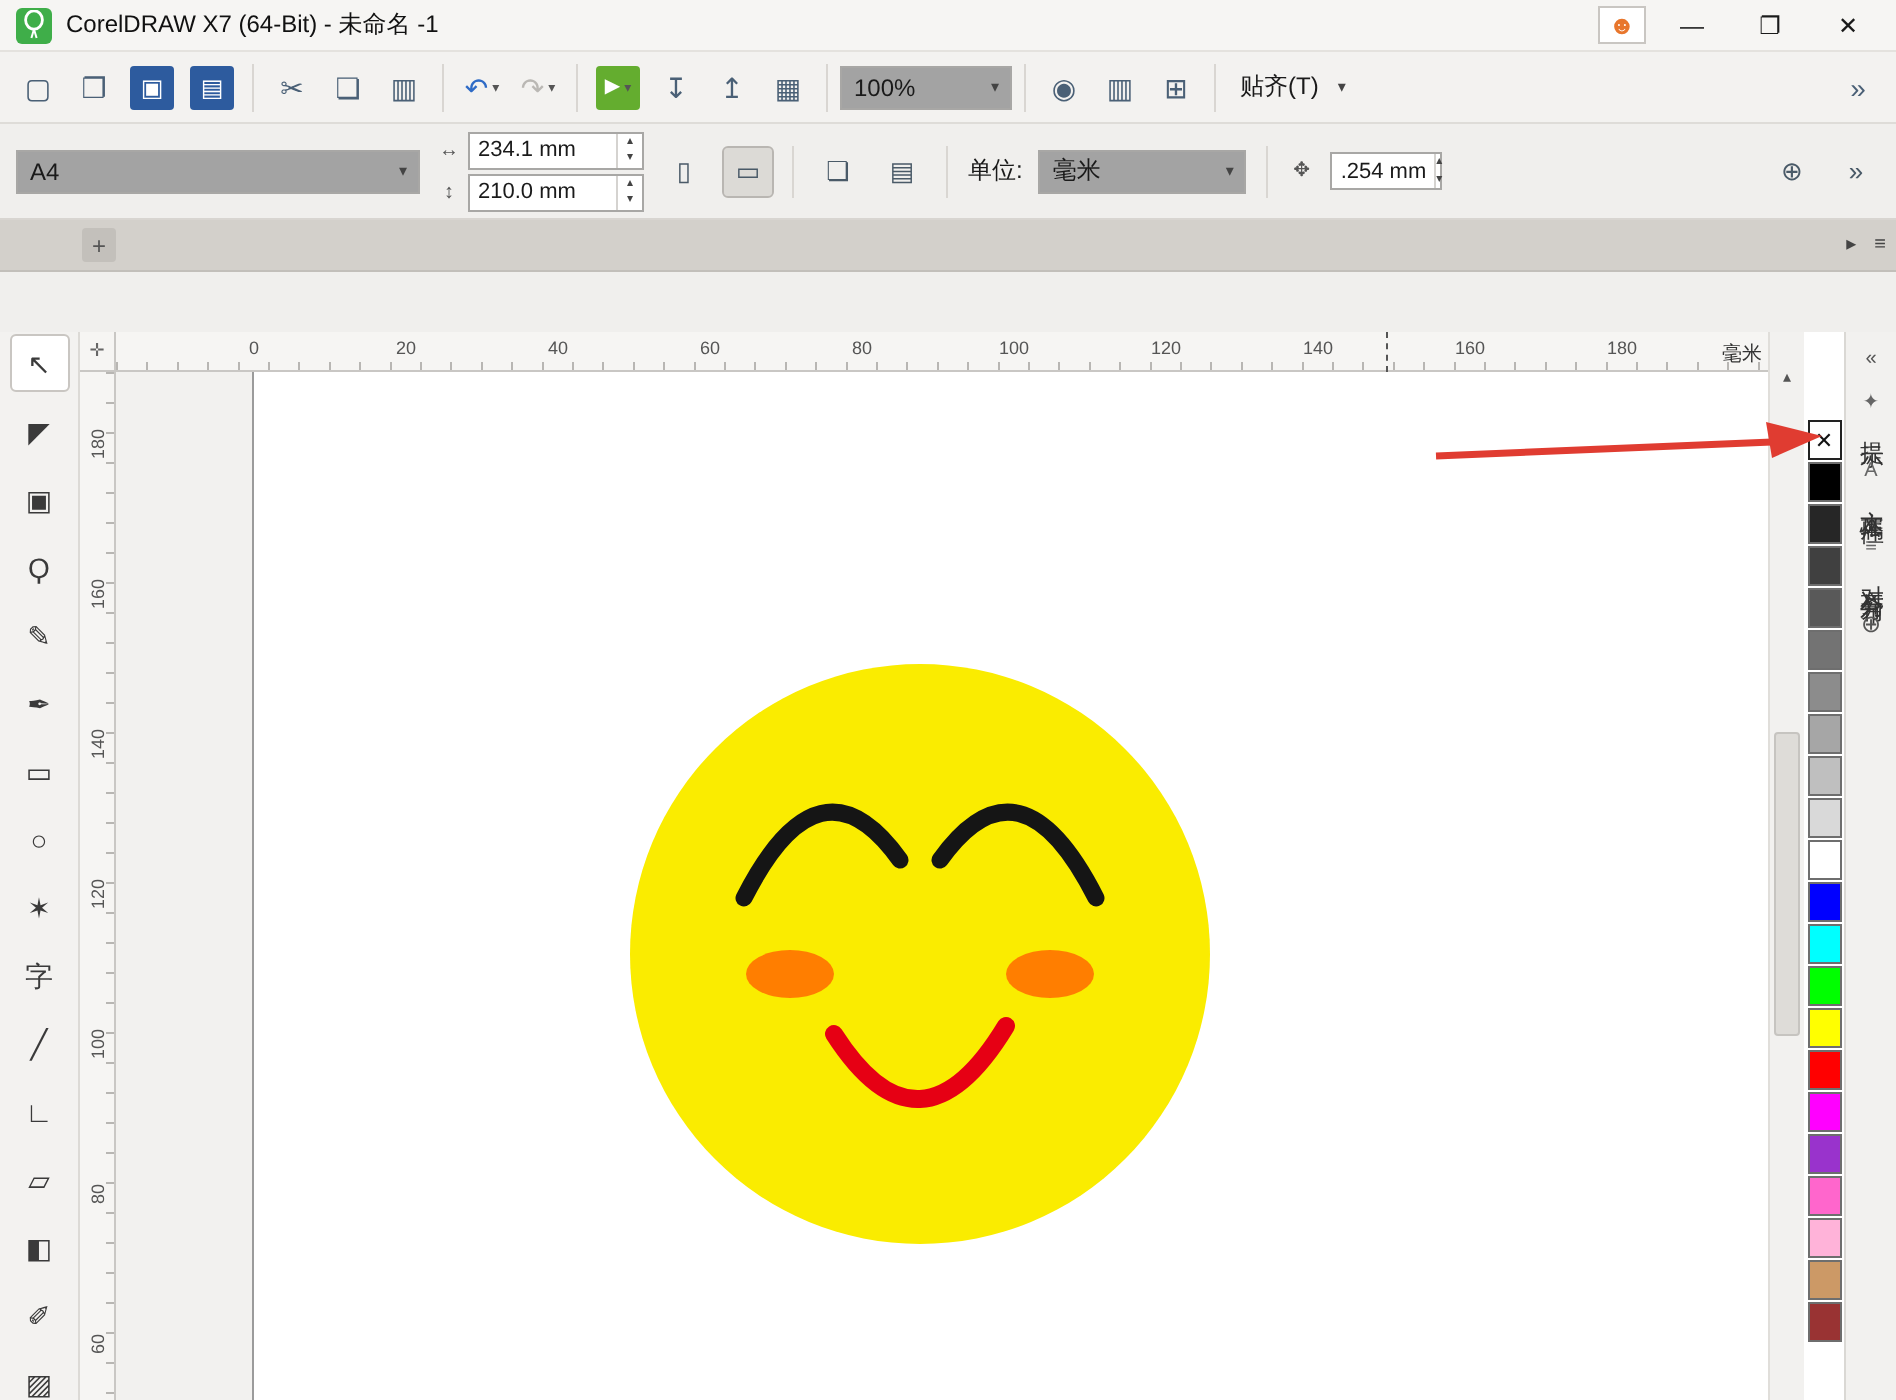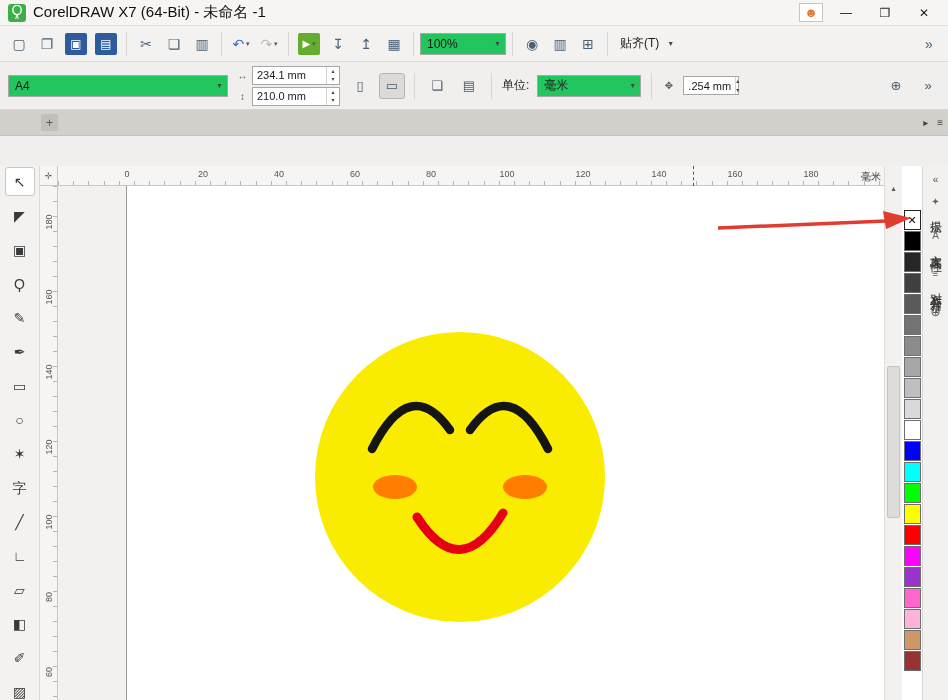--- a/index.html
+++ b/index.html
@@ -3,21 +3,21 @@
 <meta charset="utf-8">
 <style>
   *{margin:0;padding:0;box-sizing:border-box}
   html,body{width:948px;height:700px;overflow:hidden;background:#fff;
     font-family:"Liberation Sans","DejaVu Sans",sans-serif;}
   .app{position:relative;width:948px;height:700px;background:#f0efed;color:#1a1a1a;font-size:12px}
 
   
   .titlebar{height:26px;display:flex;align-items:center;gap:7px;background:#f6f5f3;border-bottom:1px solid #e4e2de;padding:0 8px}
   .logo{width:18px;height:18px;border-radius:3px;background:#3fae49;display:flex;align-items:center;justify-content:center;flex:none}
-  .title-text{font-size:15px;color:#111;white-space:nowrap}
+  .title-text{font-size:12px;color:#111;white-space:nowrap}
   .tb-spacer{flex:1}
   .avatar-btn{width:24px;height:19px;border:1px solid #c9c6c2;background:#fff;display:flex;align-items:center;justify-content:center;color:#e8762c;font-size:13px;line-height:1}
   .win-btn{width:32px;height:20px;display:flex;align-items:center;justify-content:center;font-size:12px;color:#1a1a1a}
 
   
   .menubar{height:30px;display:flex;align-items:center;background:#f3f2f0;border-bottom:1px solid #e2e0dc;padding:0 6px}
   .menu-item{padding:5px 10px;font-size:13px;white-space:nowrap}
 
   
   .toolbar{height:36px;display:flex;align-items:center;background:#f3f2f0;border-bottom:1px solid #dedcd8;padding:0 6px;gap:2px}
@@ -25,30 +25,30 @@
   .tic{font-size:14px;line-height:1;display:flex;align-items:center;justify-content:center}
   .tbtn.accent{background:#2d5b9e;height:22px;min-width:22px;margin:0 3px}
   .tbtn.accent .tic{color:#fff;font-size:12px}
   .tbtn.launcher{background:#64ad2f;height:22px;min-width:22px;margin:0 3px}
   .tbtn.launcher .tic{color:#fff;font-size:10px}
   .tbtn.undo .tic{color:#2e6bc6}
   .tbtn.disabled .tic{color:#bab8b4}
   .tdd{font-size:7px;margin-left:2px;color:#555}
   .tsep{width:1px;height:24px;background:#d9d6d2;margin:0 4px}
   .tflex{flex:1}
-  .combo{background:#22c55e;border:1px solid #a8a7a5;display:flex;align-items:center;height:22px}
+  .combo{background:#a3a3a3;border:1px solid #a8a7a5;display:flex;align-items:center;height:22px}
   .cval{flex:1;padding:0 6px;font-size:12px;white-space:nowrap}
   .cdd,.cddt{font-size:8px;color:#444;width:15px;text-align:center}
   .zoomc{width:86px}
   .droptext{display:flex;align-items:center;gap:4px;padding:0 6px;height:24px;font-size:12px}
   .dtl{white-space:nowrap}
 
   
   .propbar{height:48px;display:flex;align-items:center;background:#f0efed;border-bottom:1px solid #d8d5d1;padding:0 8px;gap:8px}
-  .pagesize{width:220px}
+  .pagesize{width:202px}
   .dims{display:flex;flex-direction:column;gap:2px}
   .dimrow{display:flex;align-items:center;gap:3px}
   .dimic{font-size:10px;color:#555;width:13px;text-align:center}
   .field{height:19px;width:88px;background:#fff;border:1px solid #a8a7a5;display:flex;align-items:center}
   .fval{flex:1;font-size:11px;padding:0 4px;white-space:nowrap}
   .spin{width:13px;height:100%;display:flex;flex-direction:column;border-left:1px solid #d5d3d0}
   .sArr{flex:1;font-size:6px;line-height:1;display:flex;align-items:center;justify-content:center;color:#444}
   .pbtn{width:24px;height:24px;display:flex;align-items:center;justify-content:center;font-size:13px;color:#4a5a68;border-radius:2px}
   .pbtn.pressed{background:#dcdad6;outline:1px solid #b9b6b2}
   .psep{width:1px;height:26px;background:#d9d6d2;margin:0 2px}

